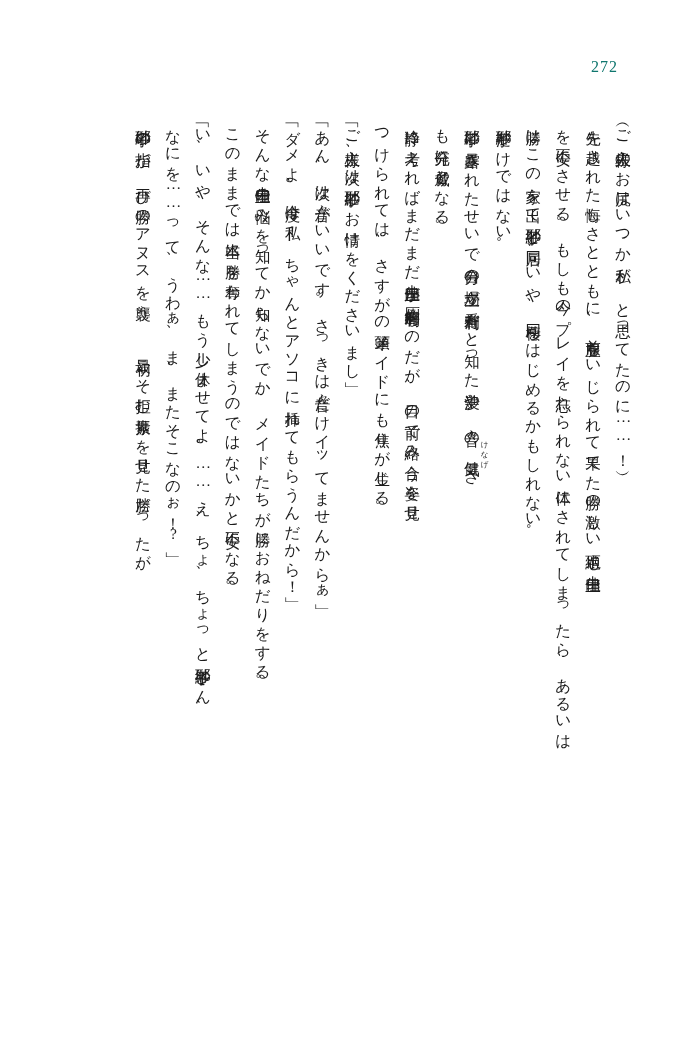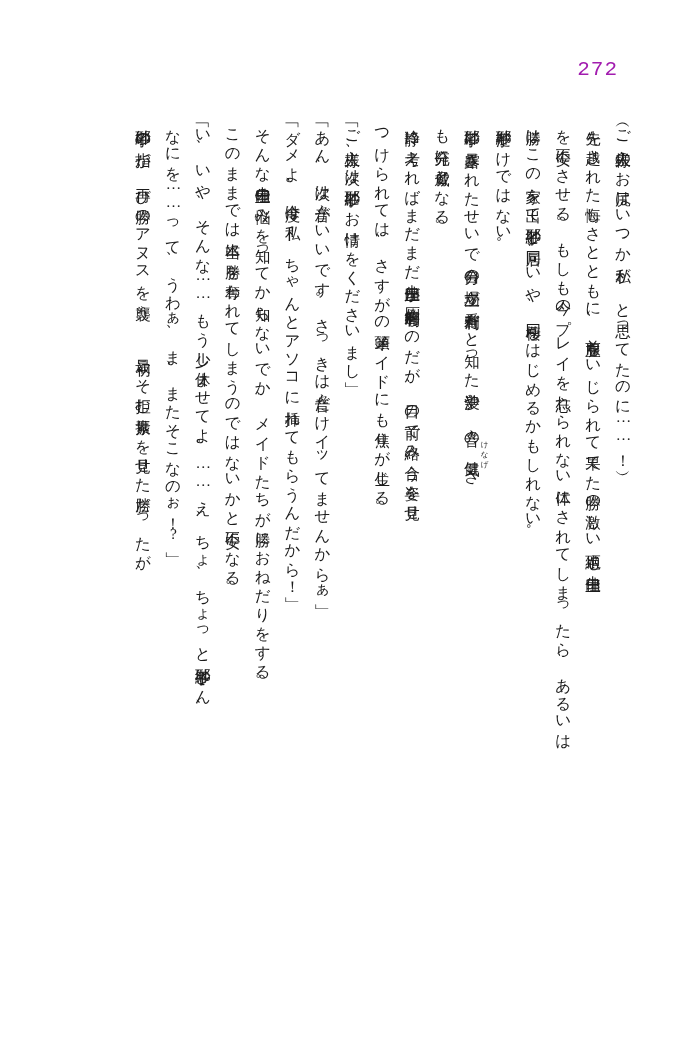--- a/index.html
+++ b/index.html
@@ -18,24 +18,24 @@
   .page {
     position: relative;
     width: 700px;
     height: 1050px;
     box-sizing: border-box;
   }
   .page-number {
     position: absolute;
     top: 58px;
     right: 82px;
-    font-size: 21px;
+    font-size: 16px;
     letter-spacing: 1px;
-    color: #a21caf;
-    font-family: Liberation Mono, monospace;
+    color: #0f766e;
+    font-family: Liberation Serif, serif;
   }
   .text-block {
     position: absolute;
     top: 118px;
     left: 62px;
     width: 576px;
     height: 838px;
     writing-mode: vertical-rl;
     text-orientation: upright;
     direction: ltr;

